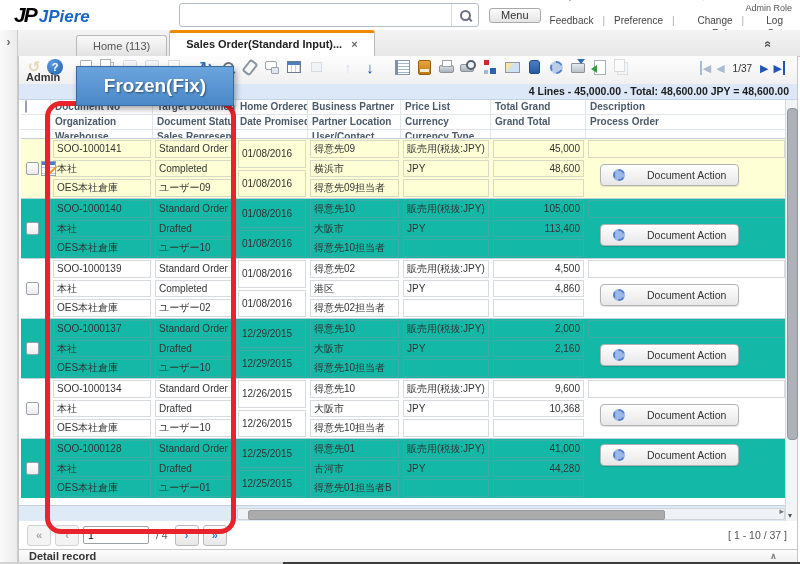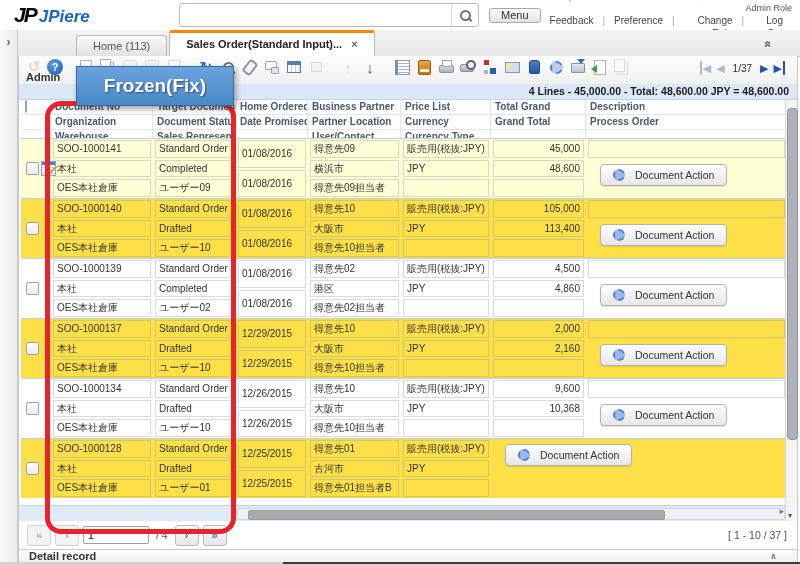--- a/index.html
+++ b/index.html
@@ -89,32 +89,32 @@
   .statusband{position:absolute;left:0;top:28px;width:778px;height:16px;background:#dce8f7;border-bottom:1px solid #c2d4ea;box-sizing:border-box;font-size:10.5px;font-weight:bold;color:#1c1c1c;text-align:right;line-height:15px;padding-right:8px;}
 
   
   .grid-head{position:absolute;left:2px;top:44px;width:766px;background:#fff;}
   .hrow{display:flex;height:15px;}
   .hcell{box-sizing:border-box;border-right:1px solid #e1e6ec;border-bottom:1px solid #e1e6ec;font-size:10px;font-weight:bold;color:#4a5a6a;line-height:14px;padding-left:4px;overflow:hidden;white-space:nowrap;cursor:pointer;}
   .w-gut{width:30px;}.w-docno{width:102px;}.w-doctype{width:83px;}.w-date{width:72px;}.w-bp{width:93px;}.w-price{width:90px;}.w-total{width:95px;}.w-desc{flex:1;}
   .records{position:absolute;left:2px;top:75px;width:766px;margin-top:7px;}
   .record{display:flex;height:60px;border-top:1px solid #c3cfdc;box-sizing:border-box;cursor:pointer;}
   .record.sel{background:#ffffd6;}
-  .record.alt{background:#fde047;}
+  .record.alt{background:#14b8a6;}
   .record.plain{background:#fff;}
   .gut{width:30px;display:flex;align-items:center;padding-left:5px;box-sizing:border-box;gap:2px;border-right:1px solid rgba(160,170,185,.25);}
   .cb{width:11px;height:11px;border:1px solid #98a2ae;border-radius:2px;background:linear-gradient(#fff,#ececec);flex:none;cursor:pointer;}
   .rowind{position:relative;width:13px;height:13px;background:#fff;border:1px solid #8fa3c0;background-image:linear-gradient(#4d7fc0 0 3px,rgba(0,0,0,0) 3px),repeating-linear-gradient(rgba(0,0,0,0) 0 5px,#b9c9de 5px 6px);flex:none;}
   .rowind::after{content:"";position:absolute;right:1px;bottom:0;width:2px;height:10px;background:#e59a2b;transform:rotate(45deg);}
   .col{box-sizing:border-box;display:flex;flex-direction:column;}
   .fld{box-sizing:border-box;height:18px;margin:1px 2px;border:1px solid rgba(140,150,162,.35);font-size:10px;color:#333;line-height:16px;padding:0 3px;overflow:hidden;white-space:nowrap;}
   .fld.tall{height:28px;line-height:26px;}
   .fld.num{text-align:right;}
   .btnrow{height:40px;display:flex;align-items:flex-start;padding:5px 0 0 14px;box-sizing:border-box;}
-  .doc-action{display:inline-flex;align-items:center;gap:10px;height:22px;padding:0 12px;font-size:10.5px;color:#333;background:linear-gradient(#fefefe,#e7e7e7);border:1px solid #b2b2b2;border-radius:4px;box-shadow:0 1px 1px rgba(0,0,0,.12);cursor:pointer;}
+  .doc-action{display:inline-flex;align-items:center;gap:22px;height:22px;padding:0 12px;font-size:10.5px;color:#333;background:linear-gradient(#fefefe,#e7e7e7);border:1px solid #b2b2b2;border-radius:4px;box-shadow:0 1px 1px rgba(0,0,0,.12);cursor:pointer;}
   .gear-ic{width:8px;height:8px;border:2px dashed #4d7fd0;border-radius:50%;background:#9db8e8;flex:none;}
 
   
   .hscroll{position:absolute;left:0;top:449px;width:768px;height:16px;background:#dfeaf7;border-top:1px solid #c3cfdc;box-sizing:border-box;}
   .htrack{position:absolute;left:218px;top:2px;right:2px;height:12px;background:#eef1f5;border:1px solid #d0d5db;border-radius:2px;box-sizing:border-box;}
   .hthumb{position:absolute;left:10px;top:1px;width:415px;height:8px;background:#ababab;border:1px solid #979ca3;border-radius:2px;cursor:pointer;}
   .harrow{position:absolute;top:0;font-size:9px;color:#777;line-height:11px;cursor:pointer;}
   .vscroll{position:absolute;right:0;top:44px;width:12px;height:421px;background:#f2f4f6;border-left:1px solid #d5d9de;box-sizing:border-box;}
   .vthumb{position:absolute;left:1px;top:8px;width:9px;height:330px;background:#aeb2b8;border:1px solid #8f959c;border-radius:4px;cursor:pointer;}
   .varrow{position:absolute;left:2px;bottom:1px;font-size:8px;color:#555;cursor:pointer;}
@@ -498,20 +498,25 @@
           <div class="col w-bp">
             <div class="fld">得意先01</div>
             <div class="fld">古河市</div>
             <div class="fld">得意先01担当者B</div>
           </div>
           <div class="col w-price">
             <div class="fld">販売用(税抜:JPY)</div>
             <div class="fld">JPY</div>
             <div class="fld"></div>
           </div>
+          <div class="col w-total">
+            <div class="fld num">41,000</div>
+            <div class="fld num">44,280</div>
+            <div class="fld num"></div>
+          </div>
           <div class="col w-desc">
             <div class="btnrow">
               <button class="doc-action">
                 <span class="gear-ic"></span>
                 <span>Document Action</span>
               </button>
             </div>
           </div>
         </div>
       </div>

